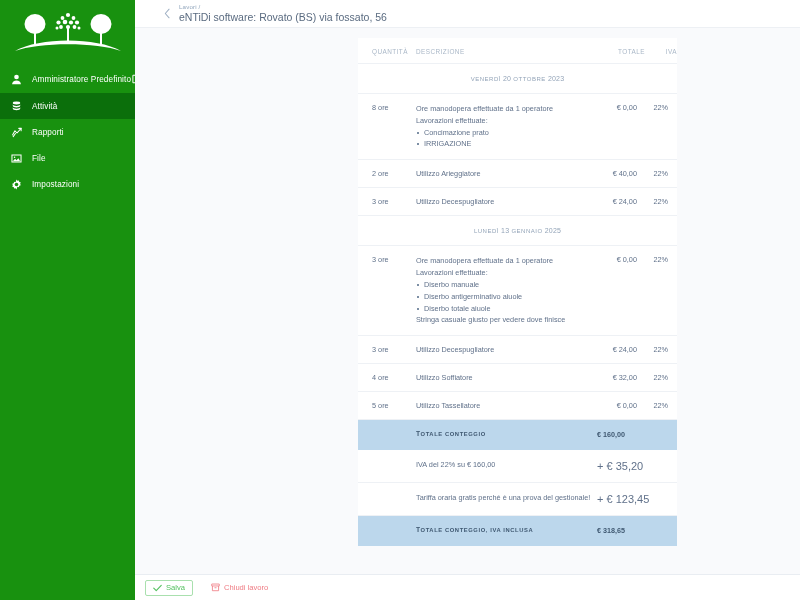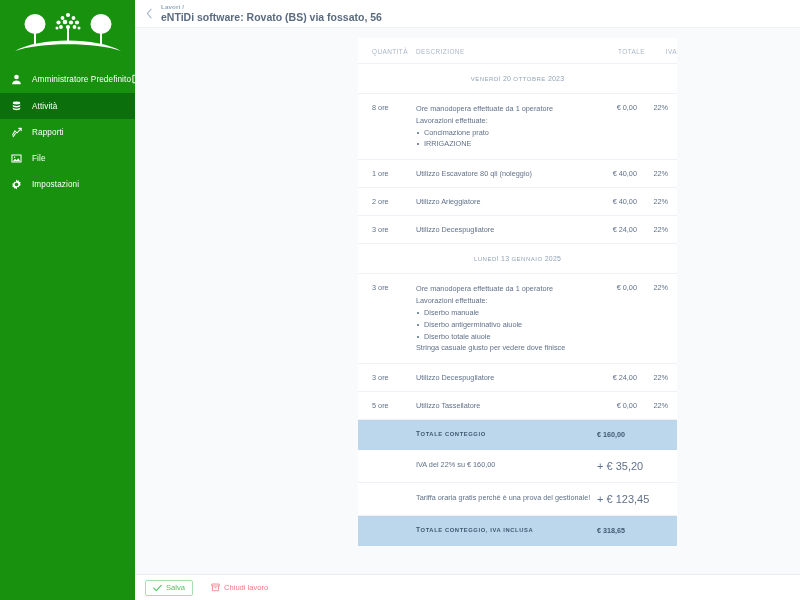--- a/index.html
+++ b/index.html
@@ -51,22 +51,21 @@
     flex: 1 1 auto; height: 600px;
     display: flex; flex-direction: column;
     background: #f9fafc;
     position: relative;
   }
   .topbar {
     height: 28px; flex: 0 0 28px;
     background: #ffffff;
     border-bottom: 1px solid #edf0f4;
     display: flex; align-items: center;
-    padding-left: 6px;
-    font-weight: bold;
+    padding-left: 24px;
   }
   .back-chevron {
     width: 16px; height: 16px;
     display: flex; align-items: center; justify-content: center;
     color: #9fb0c4;
     flex: 0 0 16px;
   }
   .crumbs { margin-left: 4px; line-height: 1.05; }
   .crumb-top {
     font-size: 6.2px; color: #93a7bd; letter-spacing: .15px;
@@ -355,26 +354,20 @@
                 <span class="desc-line">Lavorazioni effettuate:</span>
                 <ul class="works">
                   <li>Concimazione prato</li>
                   <li>IRRIGAZIONE</li>
                 </ul>
               </td>
               <td class="tot">€ 0,00</td>
               <td class="iva">22%</td>
             </tr>
 
-            <tr>
-              <td class="qty">1 ore</td>
-              <td class="desc">Utilizzo Escavatore 80 qli (noleggio)</td>
-              <td class="tot">€ 40,00</td>
-              <td class="iva">22%</td>
-            </tr>
 
             <tr>
               <td class="qty">2 ore</td>
               <td class="desc">Utilizzo Arieggiatore</td>
               <td class="tot">€ 40,00</td>
               <td class="iva">22%</td>
             </tr>
 
             <tr>
               <td class="qty">3 ore</td>
@@ -408,20 +401,26 @@
               <td class="iva">22%</td>
             </tr>
 
             <tr>
               <td class="qty">3 ore</td>
               <td class="desc">Utilizzo Decespugliatore</td>
               <td class="tot">€ 24,00</td>
               <td class="iva">22%</td>
             </tr>
 
+            <tr>
+              <td class="qty">4 ore</td>
+              <td class="desc">Utilizzo Soffiatore</td>
+              <td class="tot">€ 32,00</td>
+              <td class="iva">22%</td>
+            </tr>
 
             <tr>
               <td class="qty">5 ore</td>
               <td class="desc">Utilizzo Tassellatore</td>
               <td class="tot">€ 0,00</td>
               <td class="iva">22%</td>
             </tr>
 
             <tr class="total-row">
               <td></td>

